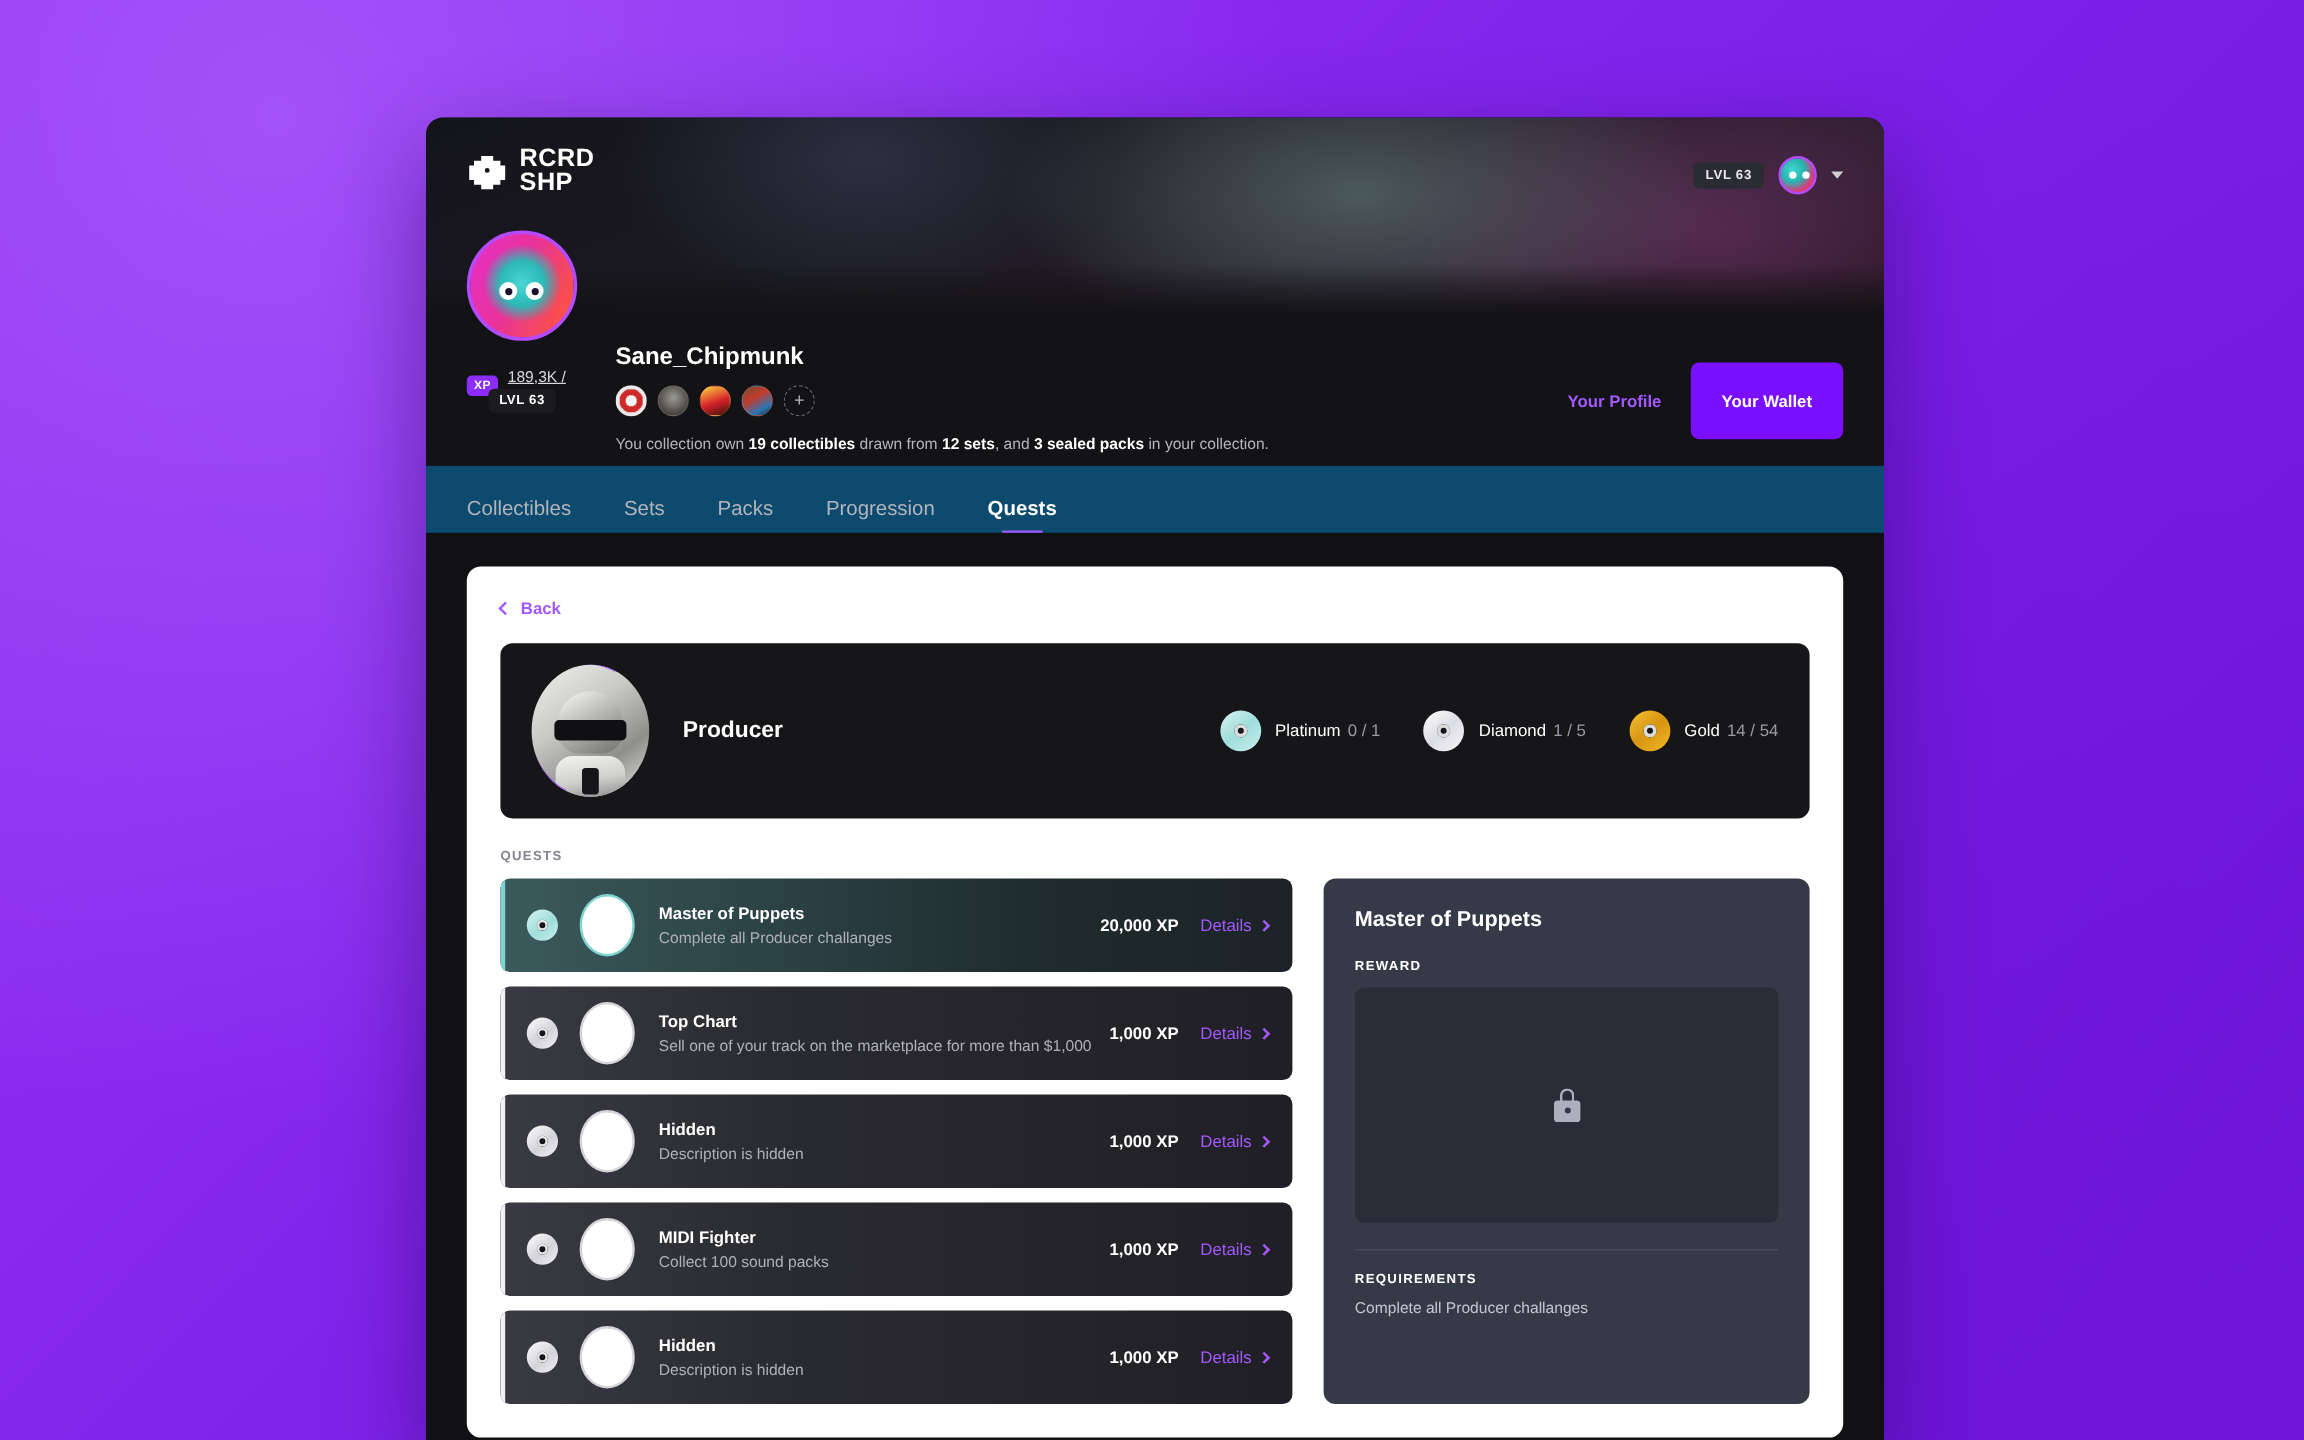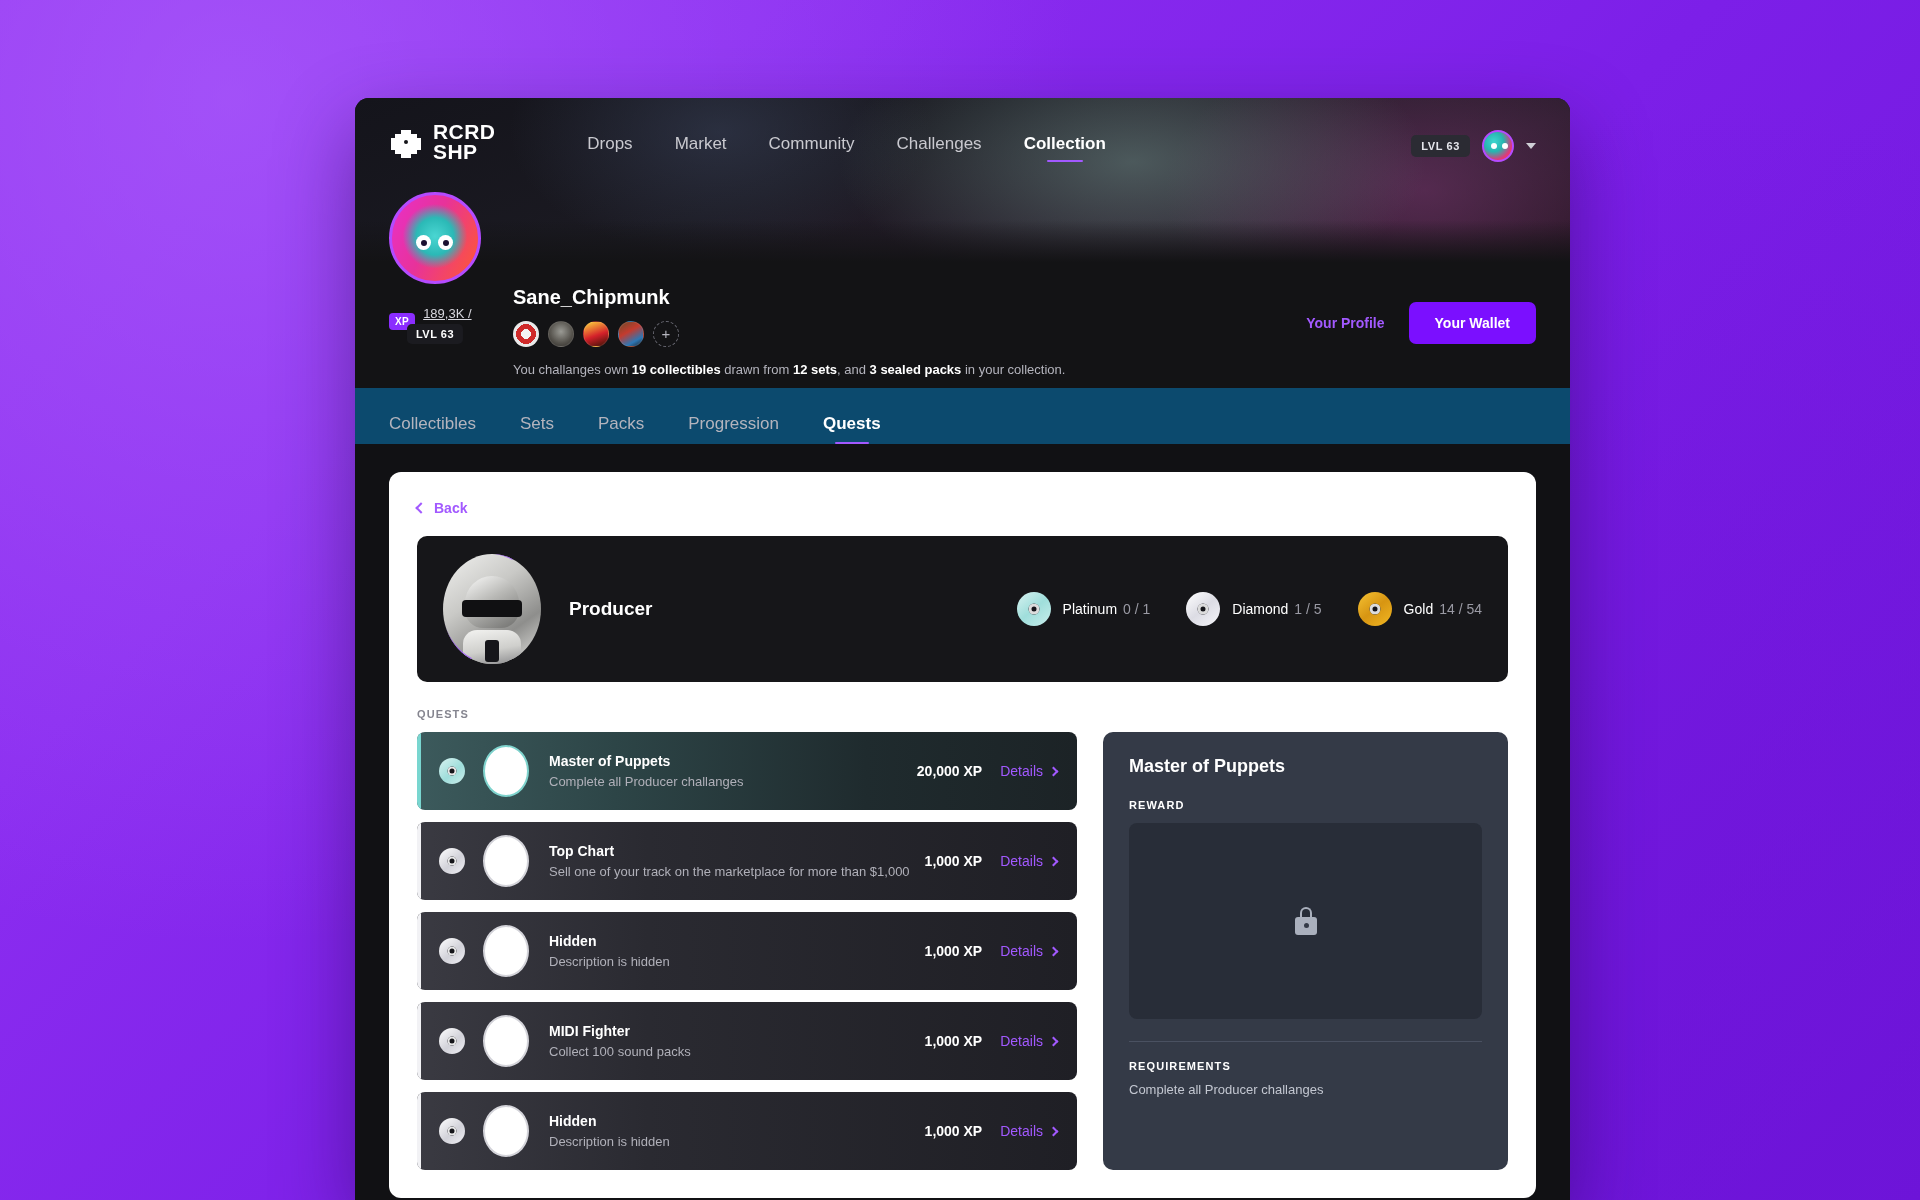--- a/index.html
+++ b/index.html
@@ -142,21 +142,21 @@
   .profile-stats { color: #b4b4bd; font-size: 13px; margin-top: 15px; }
   .profile-stats b { color: #fff; }
   .profile-actions {
     display: flex; align-items: center; gap: 24px; padding-top: 36px;
   }
   .edit-profile {
     color: #a259ff; font-size: 14px; font-weight: bold; cursor: pointer;
   }
   .wallet-btn {
     background: #7b0fff; color: #fff; font-size: 14px; font-weight: bold;
-    border: none; border-radius: 7px; padding: 13px 26px; cursor: pointer;
+    border: none; border-radius: 7px; padding: 24px 26px; cursor: pointer;
   }
 
   
   .tabs {
     display: flex; align-items: center; gap: 44px;
     padding: 26px 34px 0 34px; background: #0c4a6e;
   }
   .tab {
     color: #b4b4bd; font-size: 17px; cursor: pointer; position: relative; padding-bottom: 10px;
   }
@@ -331,27 +331,20 @@
             <path d="M6 8 h6 V4 h10 v4 h6 v4 h4 v12 h-4 v4 H22 v4 H12 v-4 H6 v-4 H2 V12 h4 z" fill="#ffffff"></path>
             <circle cx="17" cy="16" r="2" fill="#141418"></circle>
           </svg>
         </div>
         <div class="logo-text">
           <div>RCRD</div>
           <div>SHP</div>
         </div>
       </div>
 
-      <div class="nav-links">
-        <div class="nav-link">Drops</div>
-        <div class="nav-link">Market</div>
-        <div class="nav-link">Community</div>
-        <div class="nav-link">Challenges</div>
-        <div class="nav-link active">Collection</div>
-      </div>
 
       <div class="nav-right">
         <div class="lvl-pill">LVL 63</div>
         <div class="avatar-sm"></div>
         <div class="caret-down"></div>
       </div>
     </div>
   </div>
 
   <div class="profile">
@@ -371,21 +364,21 @@
       <div class="profile-main">
         <div class="username">Sane_Chipmunk</div>
         <div class="badges">
           <div class="badge-chip b1"></div>
           <div class="badge-chip b2"></div>
           <div class="badge-chip b3"></div>
           <div class="badge-chip b4"></div>
           <div class="badge-add">+</div>
         </div>
         <div class="profile-stats">
-          <span>You challanges own </span><b>19 collectibles</b><span> drawn from </span><b>12 sets</b><span>, and </span><b>3 sealed packs</b><span> in your collection.</span>
+          <span>You collection own </span><b>19 collectibles</b><span> drawn from </span><b>12 sets</b><span>, and </span><b>3 sealed packs</b><span> in your collection.</span>
         </div>
       </div>
 
       <div class="profile-actions">
         <div class="edit-profile">Your Profile</div>
         <button class="wallet-btn">Your Wallet</button>
       </div>
     </div>
   </div>
 

